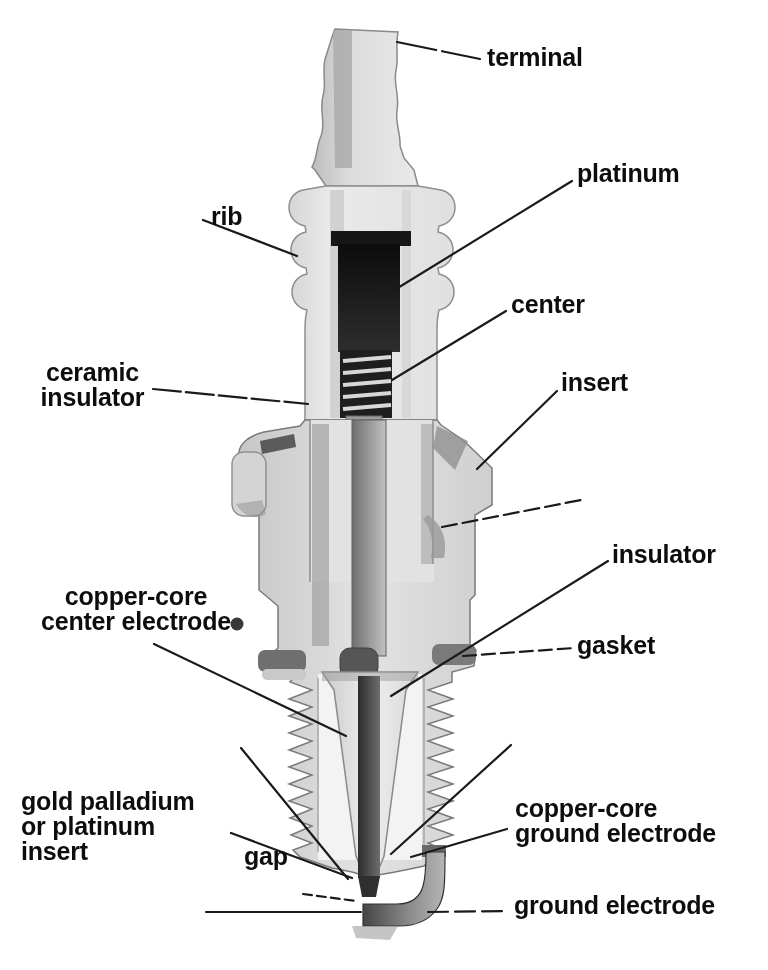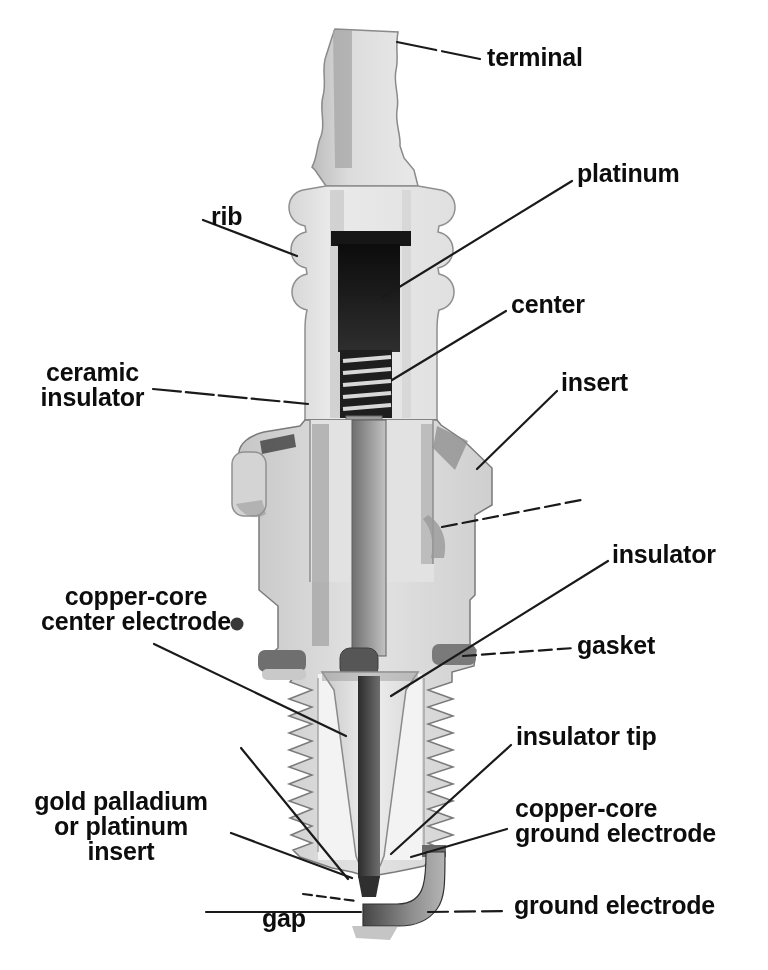--- a/index.html
+++ b/index.html
@@ -19,23 +19,23 @@
   .lb-rib{left:163px;top:204px;margin-left:48px;}
   .lb-spring{left:511px;top:292px;}
   .lb-ceramic{left:20px;top:360px;width:145px;text-align:center;}
   .lb-shell{left:561px;top:370px;}
   .lb-sealing{left:592px;top:472px;}
   .lb-insulator{left:612px;top:542px;}
   .lb-ccce{left:18px;top:584px;width:236px;text-align:center;}
   .lb-gasket{left:577px;top:633px;}
   .lb-center-electrode{left:96px;top:711px;width:140px;text-align:right;}
   .lb-insulator-tip{left:516px;top:724px;}
-  .lb-gold{left:21px;top:789px;width:200px;text-align:center;}
+  .lb-gold{left:21px;top:789px;width:200px;text-align:left;}
   .lb-ccge{left:515px;top:796px;}
-  .lb-gap{left:244px;top:906px;margin-left:18px;}
+  .lb-gap{left:244px;top:844px;}
   .lb-tapered{left:90px;top:888px;width:120px;text-align:center;}
   .lb-ground{left:514px;top:893px;}
 </style>
 </head>
 <body>
 
 <div class="stage">
 
   <svg class="fig" width="768" height="970" viewBox="0 0 768 970">
     <defs>
@@ -179,21 +179,20 @@
   <div class="label lb-resistor">platinum</div>
   <div class="label lb-rib">rib</div>
   <div class="label lb-spring">center</div>
   <div class="label lb-ceramic">ceramic
 insulator</div>
   <div class="label lb-shell">insert</div>
   <div class="label lb-insulator">insulator</div>
   <div class="label lb-ccce">copper-core
 center electrode</div>
   <div class="label lb-gasket">gasket</div>
-  <div class="label lb-insulator-tip">insulator tip</div>
   <div class="label lb-gold">gold palladium
 or platinum
 insert</div>
   <div class="label lb-ccge">copper-core
 ground electrode</div>
   <div class="label lb-gap">gap</div>
   <div class="label lb-ground">ground electrode</div>
 
 </div>
 

